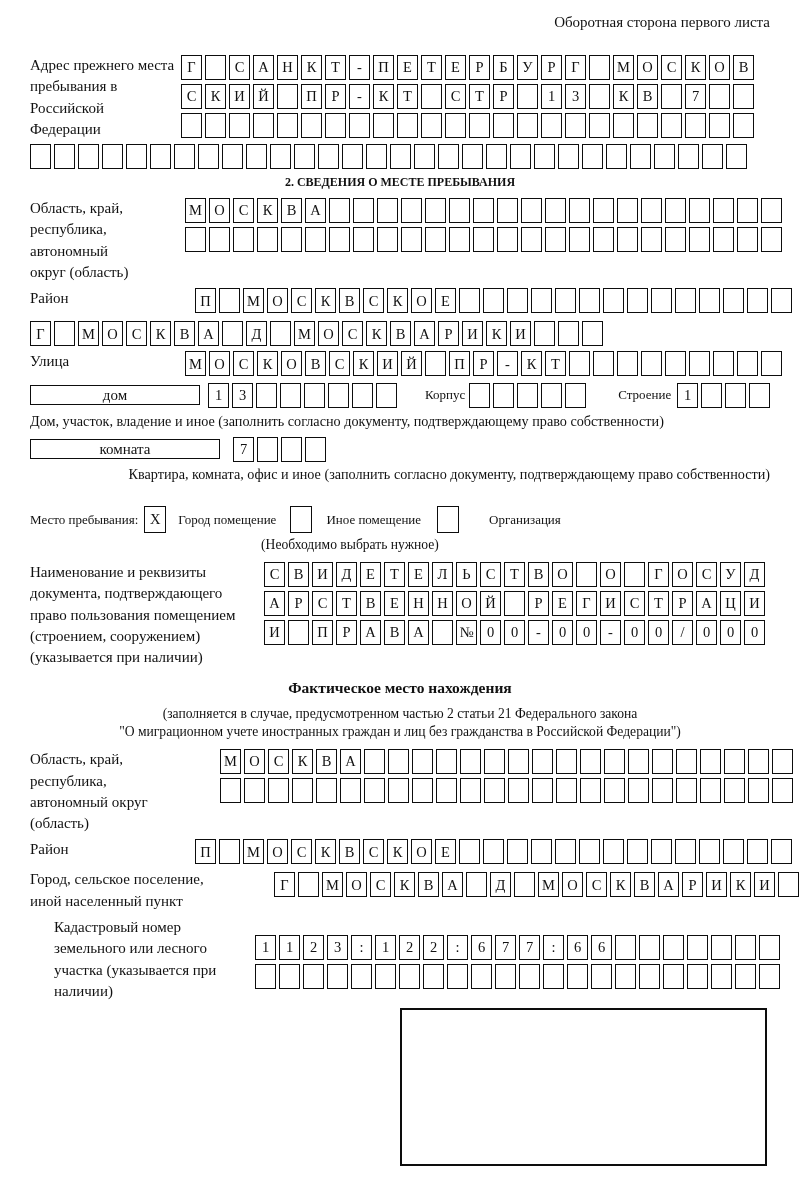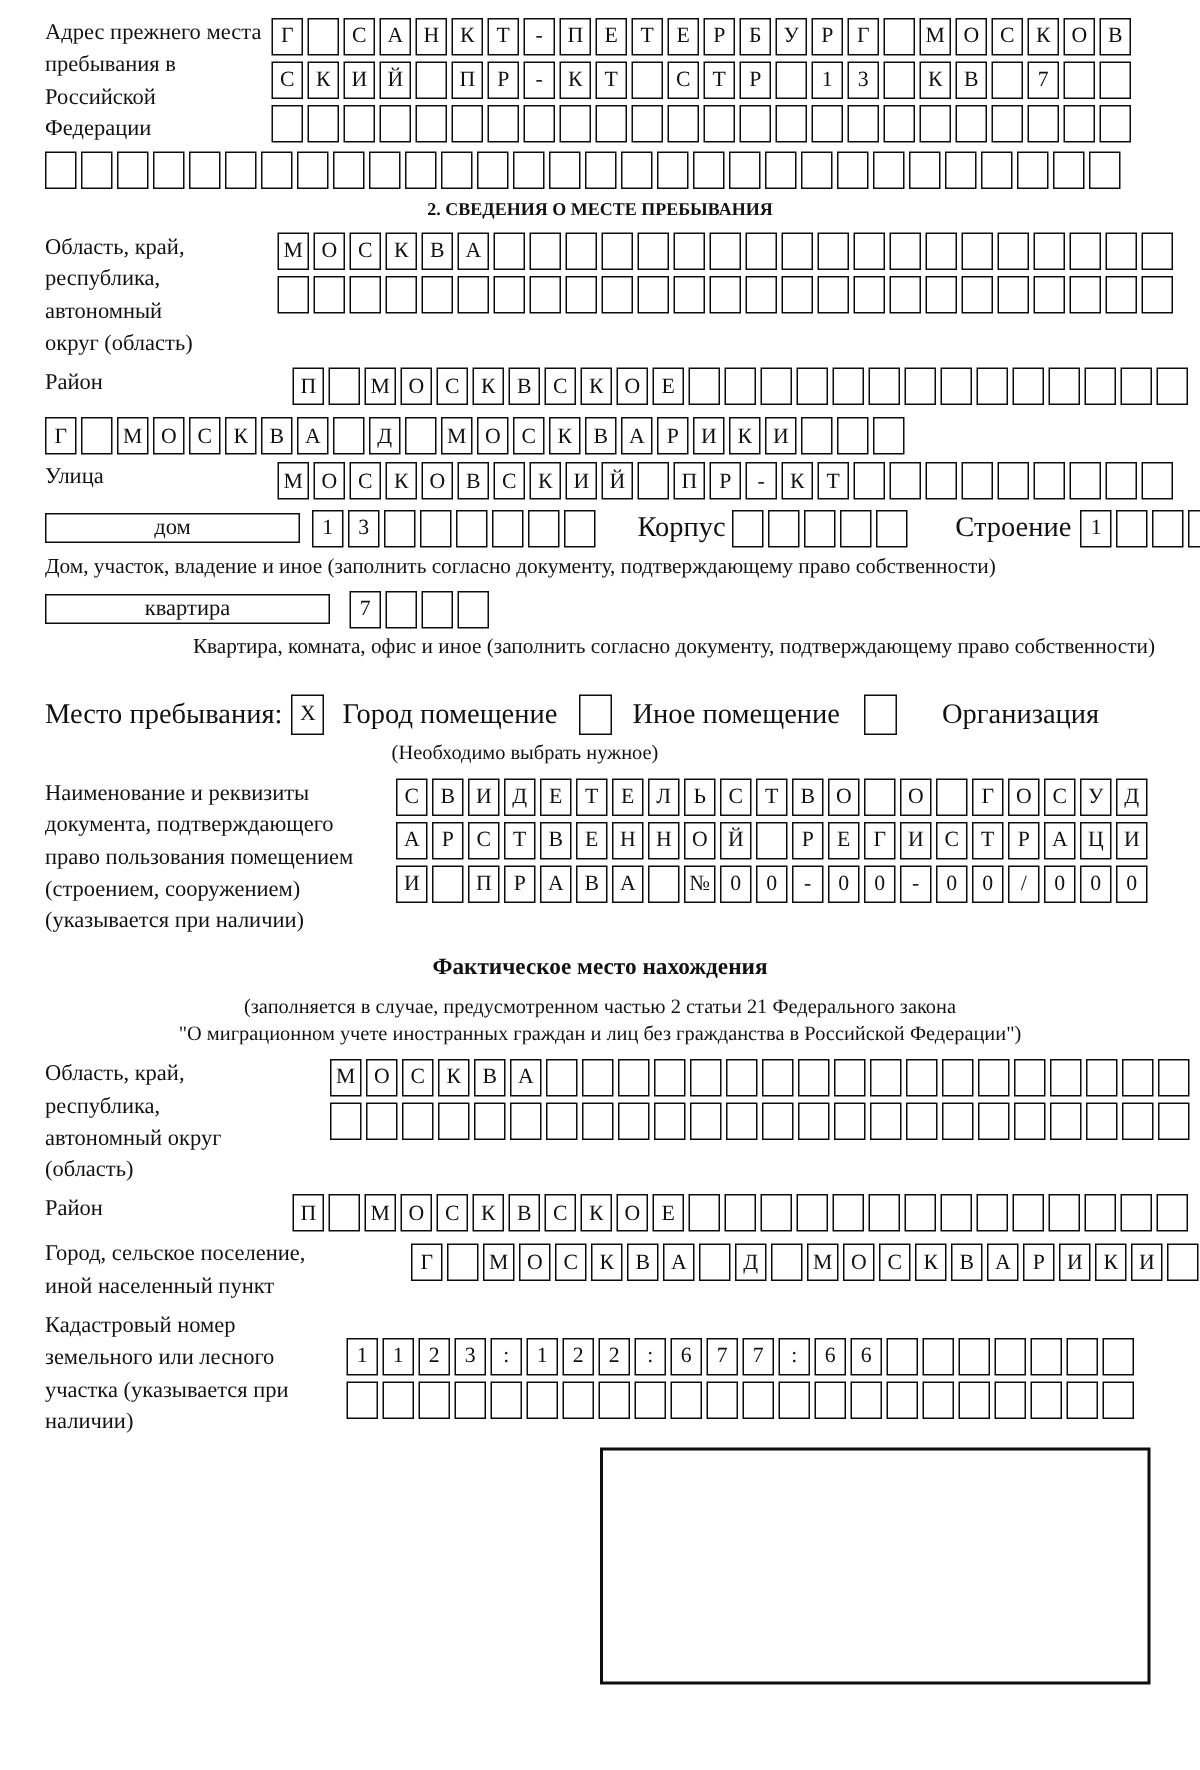--- a/index.html
+++ b/index.html
@@ -10,29 +10,30 @@
   .lbl{font-size:15px;line-height:1.42;flex:none;}
   .cells{display:flex;gap:3px;flex:none;}
   .cellrows{display:flex;flex-direction:column;gap:4px;flex:none;}
   .cell{box-sizing:border-box;flex:none;width:21px;min-width:21px;height:25px;border:1.6px solid #0d0d0d;
         display:flex;align-items:center;justify-content:center;font-size:14.5px;background:#fff;line-height:1;}
   .mb{margin-bottom:5px;gap:34px;}
   .caption{font-size:13.6px;text-align:center;line-height:1.35;}
   .sec-title{font-weight:bold;font-size:12px;text-align:center;margin:6px 0 8px 0;}
   .sub-title{font-weight:bold;font-size:15.5px;text-align:center;margin:10px 0 8px 0;}
   .bigbox{box-sizing:border-box;border:1.7px solid #0d0d0d;height:20px;display:flex;align-items:center;justify-content:center;font-size:15px;flex:none;}
-  .inline-lbl{font-size:19px;line-height:28px;flex:none;}
+  .inline-lbl{font-size:13px;line-height:28px;flex:none;}
   .checkbox{width:22px;min-width:22px;height:27px;}
   .stamp-box{box-sizing:border-box;border:2px solid #0d0d0d;width:367px;height:158px;margin-left:370px;background:#fff;}
 </style>
 </head>
 <body>
 
 <div class="page">
 
+  <div class="back-note">Оборотная сторона первого листа</div>
 
   <div class="row">
     <div class="lbl" style="width:145px;padding-right:6px;">Адрес прежнего места пребывания в Российской Федерации</div>
     <div class="cellrows">
       <div class="cells">
           <span class="cell">Г</span>
           <span class="cell"></span>
           <span class="cell">С</span>
           <span class="cell">А</span>
           <span class="cell">Н</span>
@@ -320,21 +321,21 @@
     <div class="cells" style="margin-left:6px;">
         <span class="cell">1</span>
         <span class="cell"></span>
         <span class="cell"></span>
         <span class="cell"></span>
       </div>
   </div>
   <div class="caption" style="text-align:left;font-size:14.2px;margin-bottom:5px;">Дом, участок, владение и иное (заполнить согласно документу, подтверждающему право собственности)</div>
 
   <div class="row" style="align-items:center;margin-bottom:3px;">
-    <div class="bigbox" style="width:190px;">квартира</div>
+    <div class="bigbox" style="width:190px;">комната</div>
     <div class="cells" style="margin-left:13px;">
         <span class="cell">7</span>
         <span class="cell"></span>
         <span class="cell"></span>
         <span class="cell"></span>
       </div>
   </div>
   <div class="caption" style="text-align:right;font-size:14.2px;margin-bottom:22px;">Квартира, комната, офис и иное (заполнить согласно документу, подтверждающему право собственности)</div>
 
   <div class="row" style="align-items:center;">
@@ -538,21 +539,21 @@
         <span class="cell">А</span>
         <span class="cell">Р</span>
         <span class="cell">И</span>
         <span class="cell">К</span>
         <span class="cell">И</span>
         <span class="cell"></span>
       </div>
   </div>
 
   <div class="row">
-    <div class="lbl" style="width:195px;padding-right:6px;">Кадастровый номер земельного или лесного участка (указывается при наличии)</div>
+    <div class="lbl" style="width:195px;padding-right:6px;margin-left:24px;">Кадастровый номер земельного или лесного участка (указывается при наличии)</div>
     <div class="cellrows" style="margin-top:18px;">
       <div class="cells">
           <span class="cell">1</span>
           <span class="cell">1</span>
           <span class="cell">2</span>
           <span class="cell">3</span>
           <span class="cell">:</span>
           <span class="cell">1</span>
           <span class="cell">2</span>
           <span class="cell">2</span>

